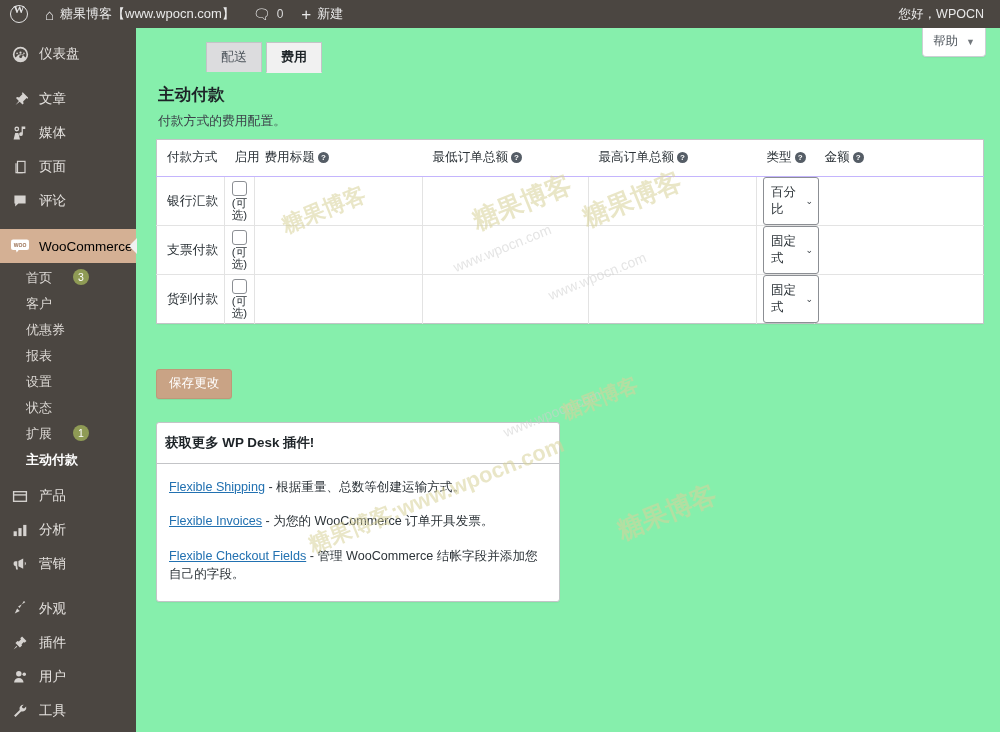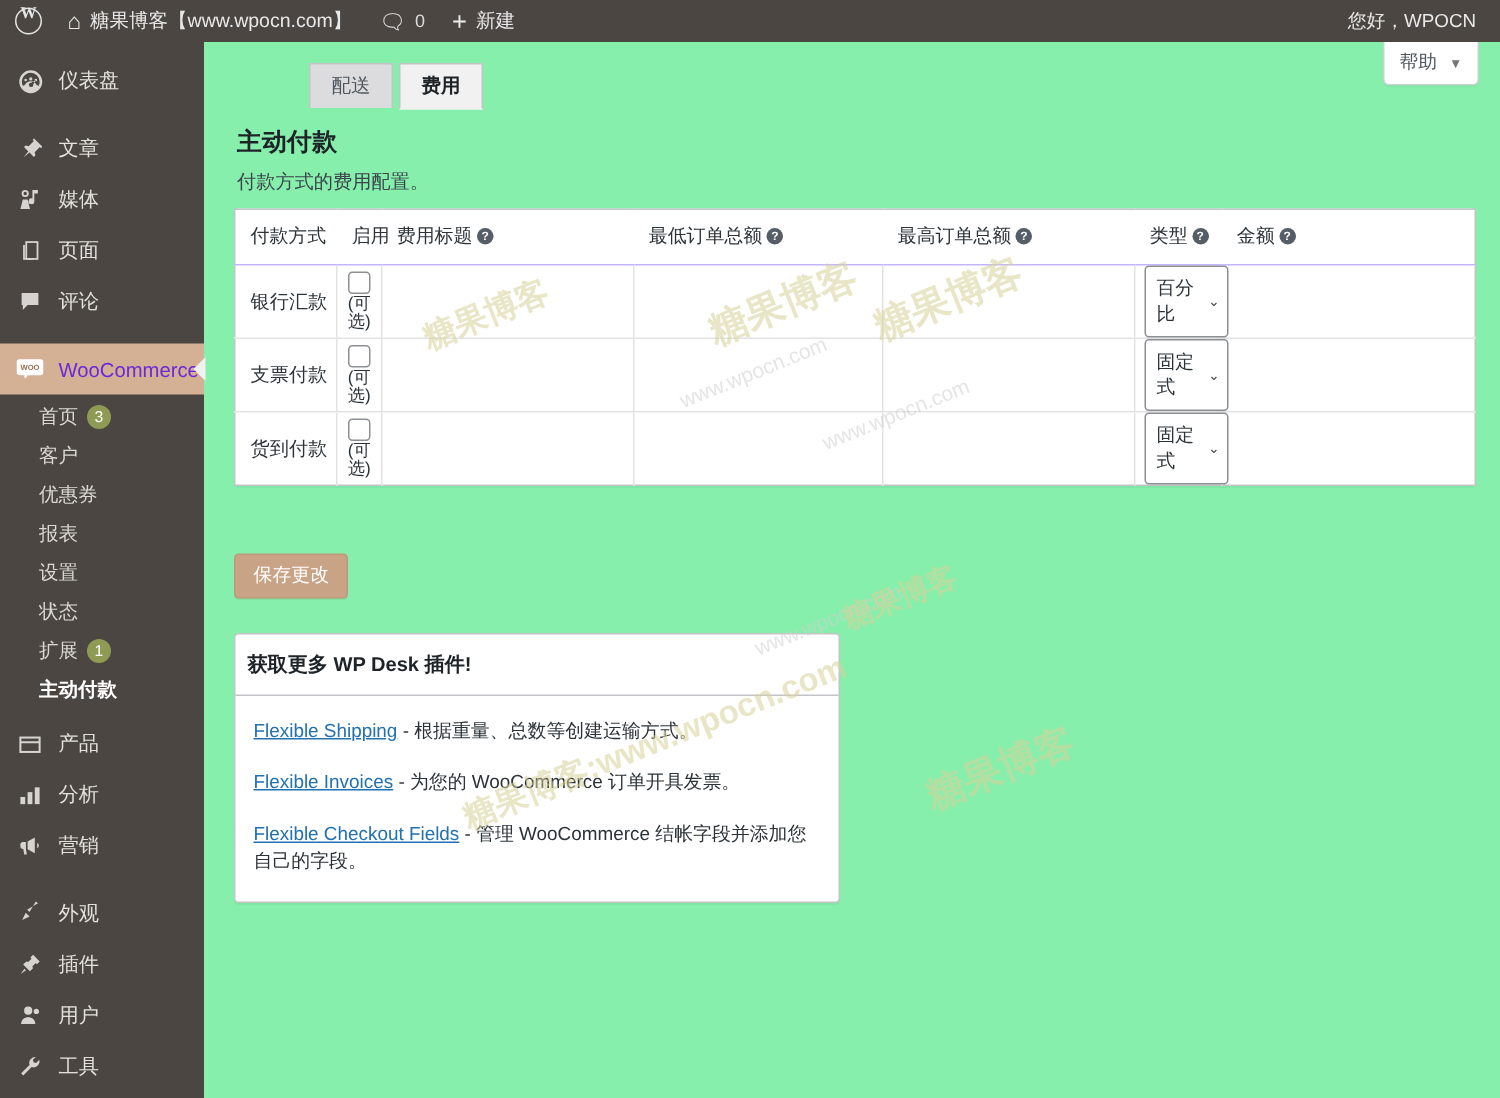--- a/index.html
+++ b/index.html
@@ -56,34 +56,34 @@
   }
   .menu-top {
     display: flex; align-items: center; gap: 9px;
     height: 34px; padding-left: 10px;
     color: #e3e0dd; cursor: default;
   }
   .menu-top .mlabel { font-size: 13.5px; }
   .menu-gap { height: 9px; }
   .menu-top.current {
     background: #d4b094;
-    color: #6d28d9;
+    color: #000000;
     position: relative;
     font-weight: 400;
   }
   .menu-top.current::after {
     content:""; position:absolute; right: -1px; top: 50%;
     transform: translateY(-50%);
     border-top: 8px solid transparent;
     border-bottom: 8px solid transparent;
     border-right: 8px solid #f1f1f1;
   }
   .submenu { background: #4b4641; padding: 2px 0 6px 0; }
   .submenu .sub-item {
-    display:flex; align-items:center; gap:6px;
+    display:flex; align-items:flex-start; gap:21px;
     padding: 4px 0 4px 26px;
     font-size: 13px; color: #dcd8d4;
   }
   .submenu .sub-item.cur { font-weight: 700; color: #ffffff; }
   .badge {
     display:inline-block; min-width:16px; height:16px; line-height:16px;
     border-radius:8px; background:#8f9b55; color:#fff;
     font-size:10.5px; text-align:center; padding:0 4px;
   }
   .menu-icon {

